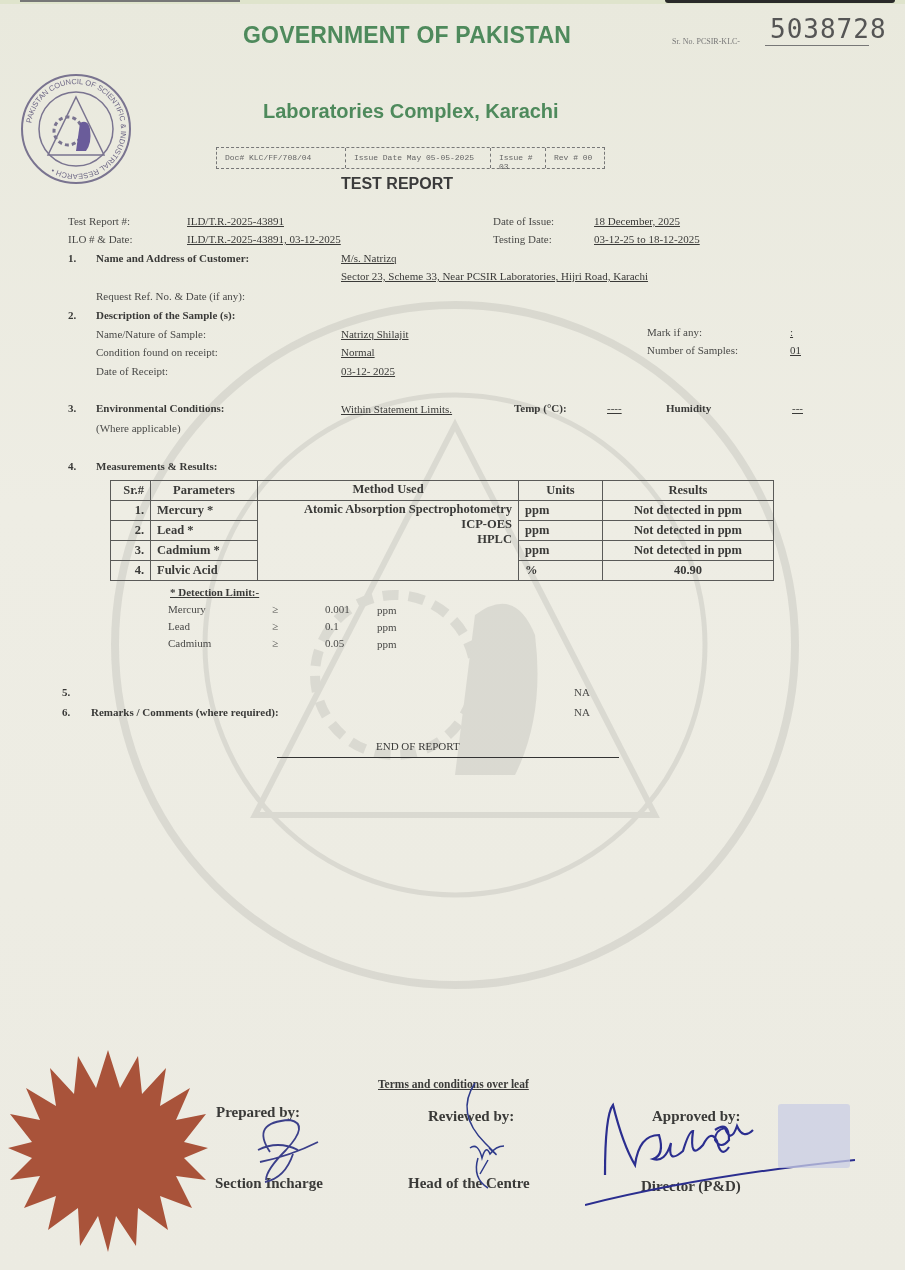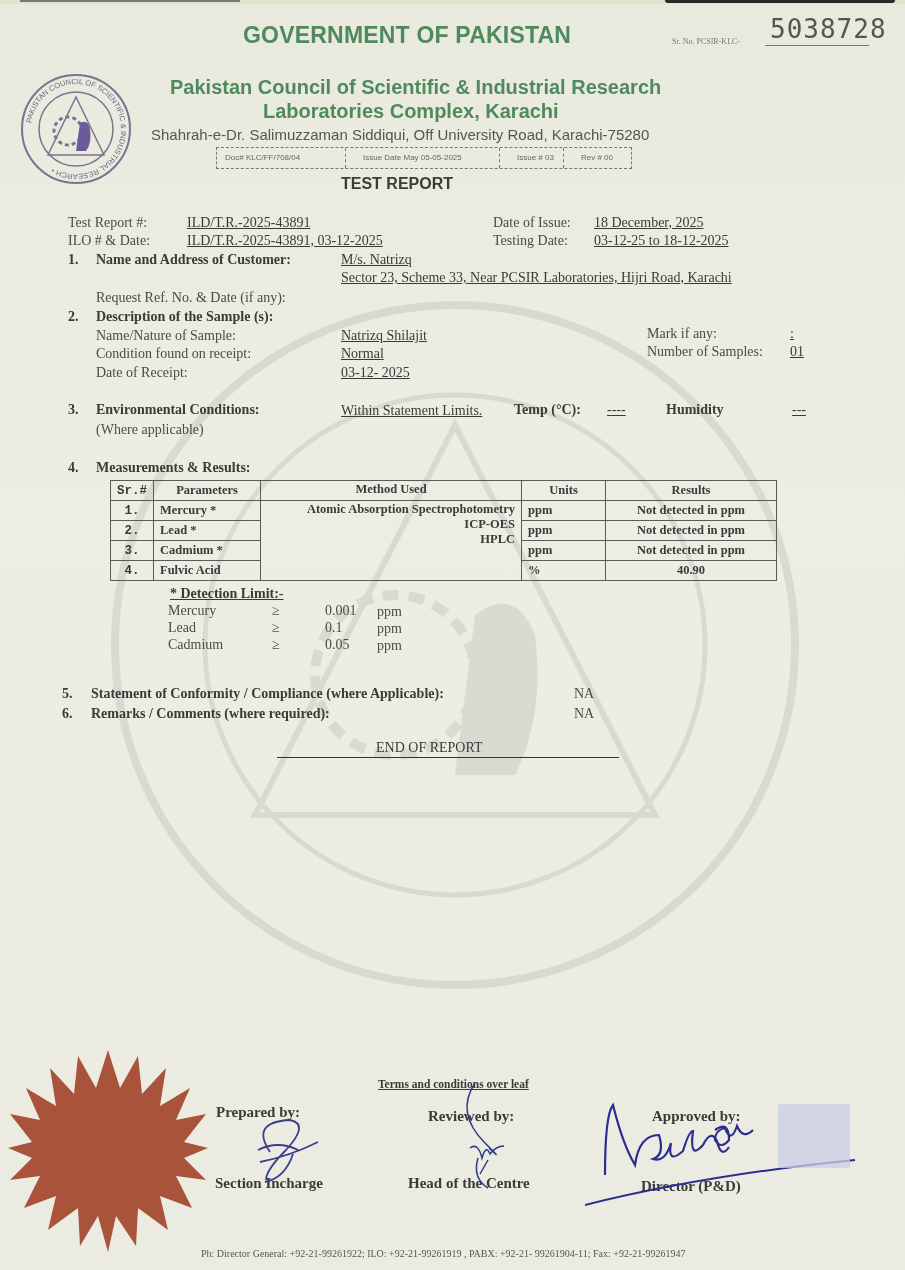--- a/index.html
+++ b/index.html
@@ -16,42 +16,42 @@
 
   .abs { position: absolute; white-space: nowrap; }
   .sans { font-family: "Liberation Sans", sans-serif; }
   .green { color: #4e8a5c; }
   .hdr-gov { left: 243px; top: 22px; font-size: 23px; font-weight: bold; letter-spacing: 0.2px; }
   .hdr-min { left: 237px; top: 47px; font-size: 22px; }
   .hdr-pcsir { left: 170px; top: 76px; font-size: 20px; font-weight: bold; }
   .hdr-lab { left: 263px; top: 100px; font-size: 20px; font-weight: bold; }
   .hdr-addr { left: 151px; top: 126px; font-size: 15px; color:#555; }
 
-  .docbox { position:absolute; left:216px; top:147px; height:20px; display:flex; border:1px dashed #777; font-family:Liberation Sans, sans-serif; font-size:8px; color:#666;gap:9px; }
+  .docbox { position:absolute; left:216px; top:147px; height:20px; display:flex; border:1px dashed #777; font-family:Liberation Mono, monospace; font-size:8px; color:#666; }
   .docbox div { padding: 5px 8px 0 8px; border-right:1px dashed #777; }
   .docbox div:last-child { border-right:none; }
 
   .serial-label { left: 672px; top: 37px; font-size: 8px; color:#777; }
   .serial-num { left: 770px; top: 14px; font-size: 26px; color:#555; font-family: "DejaVu Sans Mono", monospace; letter-spacing:1px; }
   .serial-line { position:absolute; left:765px; top:45px; width:104px; height:1px; background:#777; }
 
   .title { left: 341px; top: 175px; font-size: 16px; font-weight: bold; font-family: "Liberation Sans", sans-serif; color:#3b3b3b; }
 
-  .t { font-size: 14px; }
+  .t { font-size: 11px; }
   .b { font-weight: bold; }
   .u { text-decoration: underline; }
   .lbl { color:#4a4a48; }
 
   .logo { position:absolute; left:20px; top:73px; width:112px; height:112px; }
   .watermark { position:absolute; left:95px; top:295px; width:720px; height:700px; opacity:0.12; }
 
   table.res { position:absolute; left:110px; top:480px; border-collapse:collapse; font-size:12.5px; font-weight:bold; color:#3a3a38; }
   table.res td, table.res th { border:1px solid #5a5a58; padding:1px 6px; height:17px; }
   table.res th { font-weight:bold; }
-  .c-sr { width:27px; text-align:center;font-family:Liberation Mono, monospace; }
+  .c-sr { width:27px; text-align:right; }
   .c-par { width:94px; text-align:left; }
   .c-par-h { text-align:center; }
   .c-meth { width:248px; text-align:right; vertical-align:top; line-height:15px; }
   .c-meth-h { text-align:center; }
   .c-unit { width:71px; }
   .c-res { width:158px; text-align:center; }
 
   .endline { position:absolute; left:277px; top:757px; width:342px; height:1px; background:#333; }
 
   .sig-title { font-size: 15px; font-weight: bold; color:#3a3a38; }
@@ -80,23 +80,21 @@
     <defs>
         <path id="arc" d="M56 56 m-45 0 a45 45 0 1 1 90 0 a45 45 0 1 1 -90 0"></path>
       </defs>
     <text font-size="7.5" fill="#6e6886" font-family="Liberation Sans, sans-serif"><textPath href="#arc" startOffset="2%">PAKISTAN COUNCIL OF SCIENTIFIC &amp; INDUSTRIAL RESEARCH •</textPath></text>
     <polygon points="56,24 84,82 28,82" fill="none" stroke="#7a7490" stroke-width="1.5"></polygon>
     <circle cx="48" cy="58" r="14" fill="none" stroke="#7a7490" stroke-width="3" stroke-dasharray="4 3"></circle>
     <path d="M60 50 q8 -4 10 6 q2 14 -4 22 l-10 0 z" fill="#6a5c9a"></path>
   </svg>
 
   <div class="abs sans green hdr-gov">GOVERNMENT OF PAKISTAN</div>
-  <div class="abs sans green hdr-pcsir">Pakistan Council of Scientific &amp; Industrial Research</div>
   <div class="abs sans green hdr-lab">Laboratories Complex, Karachi</div>
-  <div class="abs sans hdr-addr">Shahrah-e-Dr. Salimuzzaman Siddiqui, Off University Road, Karachi-75280</div>
 
   <div class="abs serial-label">Sr. No. PCSIR-KLC-</div>
   <div class="abs serial-num">5038728</div>
   <div class="serial-line"></div>
 
   <div class="docbox">
     <div style="width:112px">Doc# KLC/FF/708/04</div>
     <div style="width:128px">Issue Date May 05-05-2025</div>
     <div style="width:38px">Issue # 03</div>
     <div style="width:42px">Rev # 00</div>
@@ -193,21 +191,20 @@
   <div class="abs t lbl" style="left:168px;top:620px">Lead</div>
   <div class="abs t lbl" style="left:272px;top:620px">≥</div>
   <div class="abs t lbl" style="left:325px;top:620px">0.1</div>
   <div class="abs t lbl" style="left:377px;top:621px">ppm</div>
   <div class="abs t lbl" style="left:168px;top:637px">Cadmium</div>
   <div class="abs t lbl" style="left:272px;top:637px">≥</div>
   <div class="abs t lbl" style="left:325px;top:637px">0.05</div>
   <div class="abs t lbl" style="left:377px;top:638px">ppm</div>
 
   <div class="abs t b" style="left:62px;top:686px">5.</div>
-  <div class="abs t b" style="left:91px;top:686px">Statement of Conformity / Compliance (where Applicable):</div>
   <div class="abs t lbl" style="left:574px;top:686px">NA</div>
   <div class="abs t b" style="left:62px;top:706px">6.</div>
   <div class="abs t b" style="left:91px;top:706px">Remarks / Comments (where required):</div>
   <div class="abs t lbl" style="left:574px;top:706px">NA</div>
 
   <div class="abs t" style="left:376px;top:740px">END OF REPORT</div>
   <div class="endline"></div>
 
   <svg class="abs" style="left:8px;top:1048px" width="200" height="205" viewBox="0 0 200 205">
     <polygon fill="#a9533a" points="100,2 112,40 130,8 134,46 158,20 152,58 182,40 168,72 198,66 176,94 200,100 176,110 198,132 168,128 184,160 152,148 160,182 130,160 128,198 108,168 100,204 90,168 72,198 70,160 40,182 48,148 16,160 32,128 2,132 24,110 0,100 24,94 2,66 32,72 18,40 48,58 42,20 66,46 70,8 88,40"></polygon>
@@ -228,14 +225,13 @@
   </svg>
 
   <div class="abs sig-title" style="left:652px;top:1108px">Approved by:</div>
   <div class="abs sig-title" style="left:641px;top:1178px">Director (P&amp;D)</div>
   <svg class="abs" style="left:585px;top:1100px" width="280" height="110" viewBox="0 0 280 110">
     <path d="M20 75 q0 -60 8 -70 q10 40 22 60 q4 -30 24 -30 q6 20 -6 24 q12 4 18 -16 q-4 22 12 8 q6 -20 10 -20 q-4 30 10 14 q8 -16 14 -4 q4 18 12 6 M130 30 q14 -10 14 10 q-8 10 -14 0 q0 -10 10 -12 q6 16 12 -2 q6 14 16 4" fill="none" stroke="#2b2e8f" stroke-width="2.2"></path>
     <path d="M0 105 q120 -30 270 -45" fill="none" stroke="#2b2e8f" stroke-width="2"></path>
   </svg>
   <div class="abs" style="left:778px;top:1104px;width:72px;height:64px;background:#c9cde4;opacity:0.75;border-radius:3px"></div>
 
-  <div class="abs footer">Ph: Director General: +92-21-99261922; ILO: +92-21-99261919 , PABX: +92-21- 99261904-11; Fax: +92-21-99261947</div>
 </div>
 
 </body></html>

